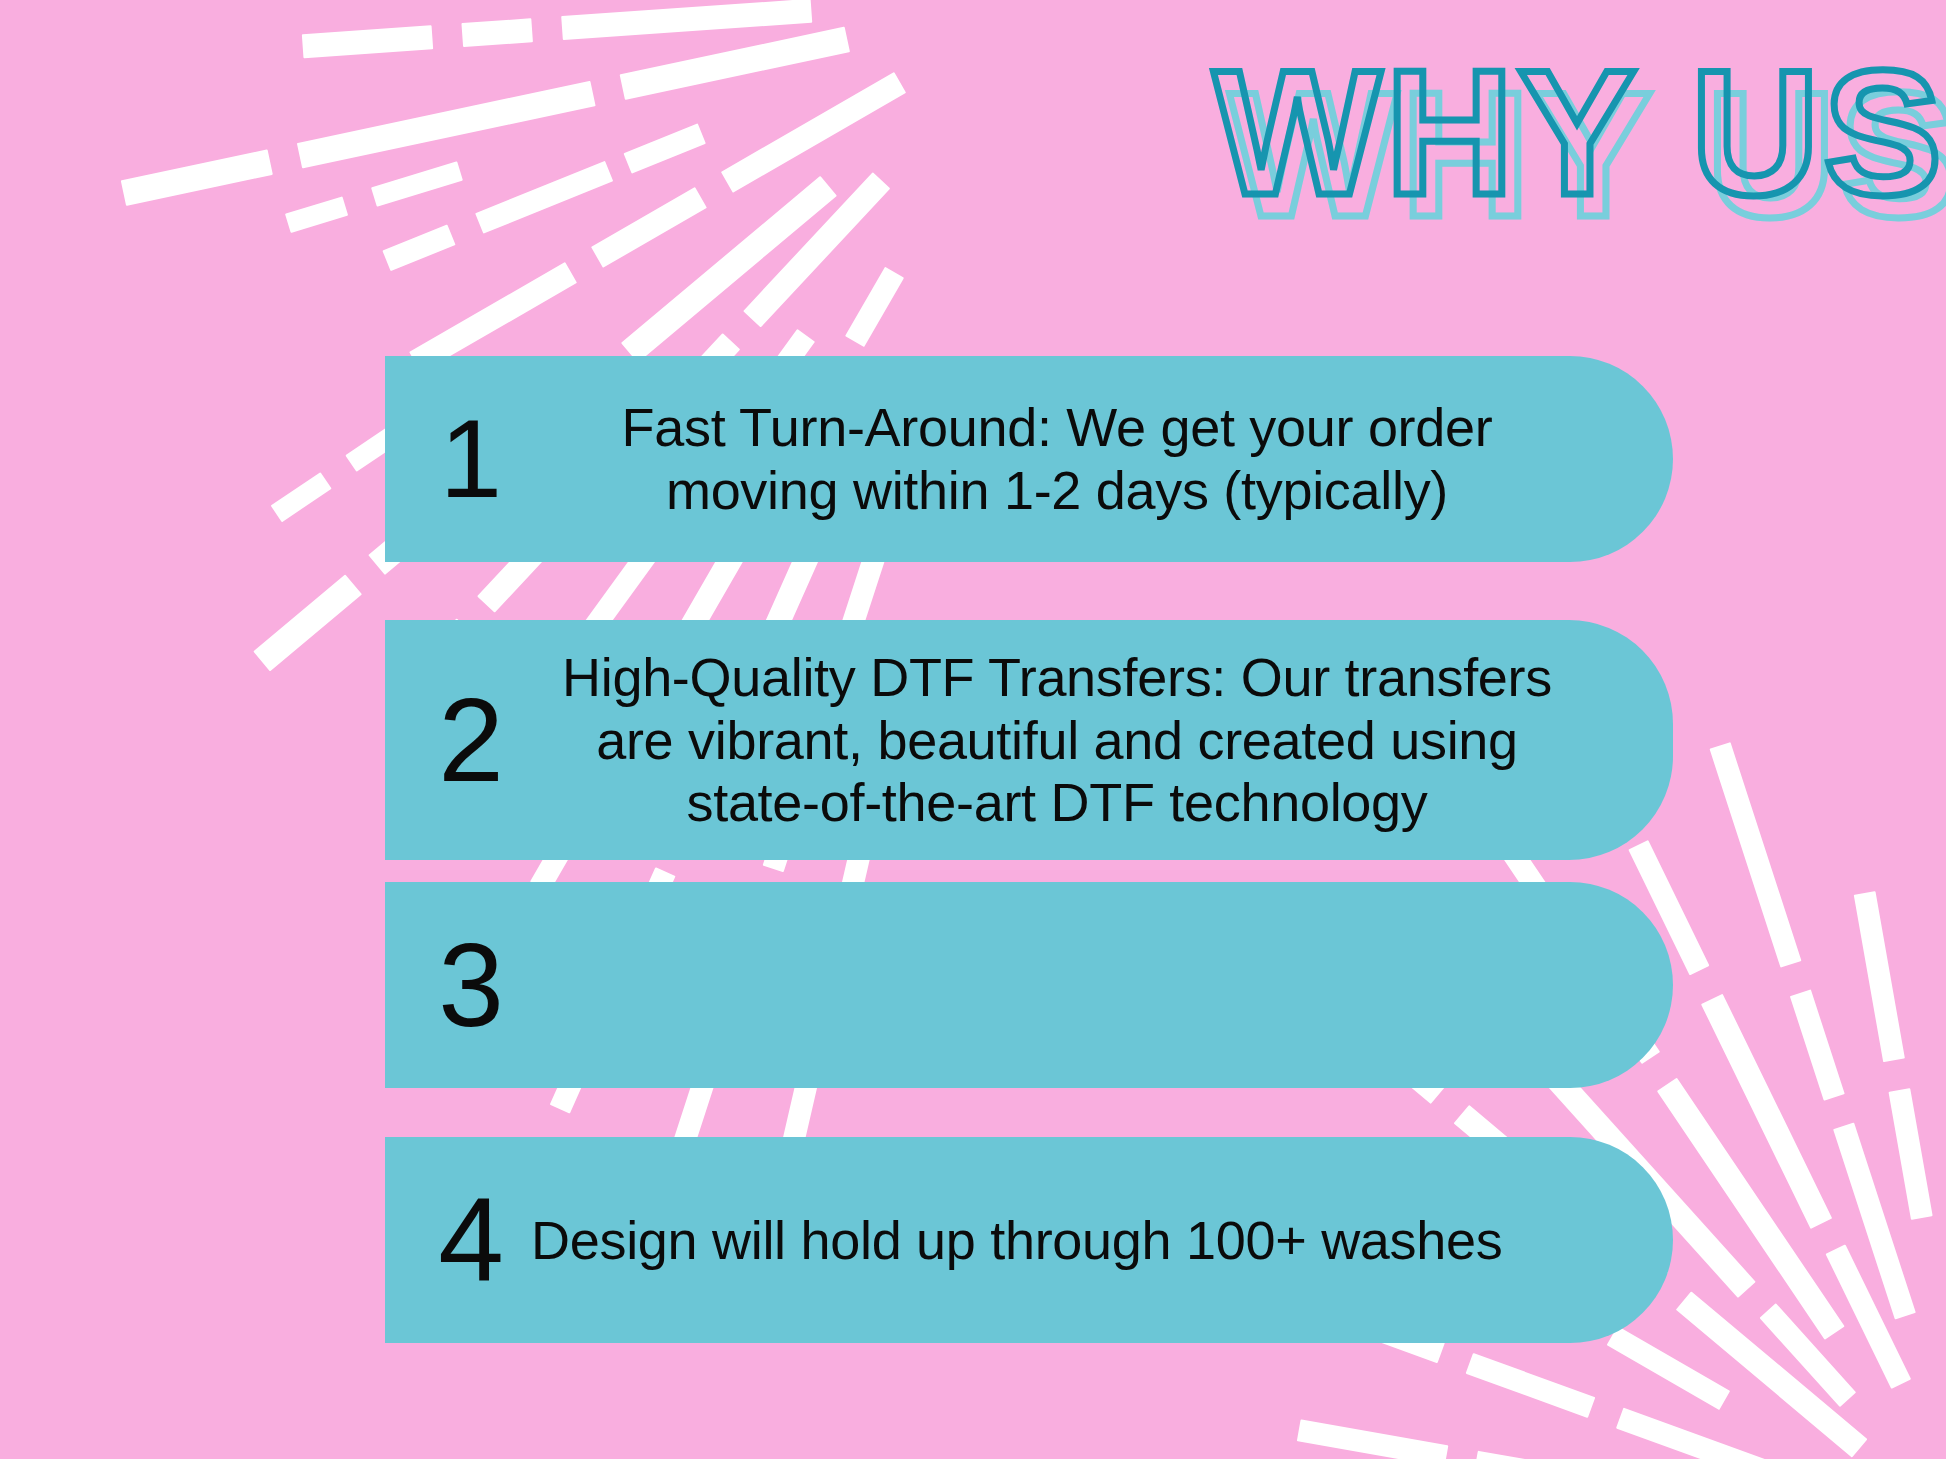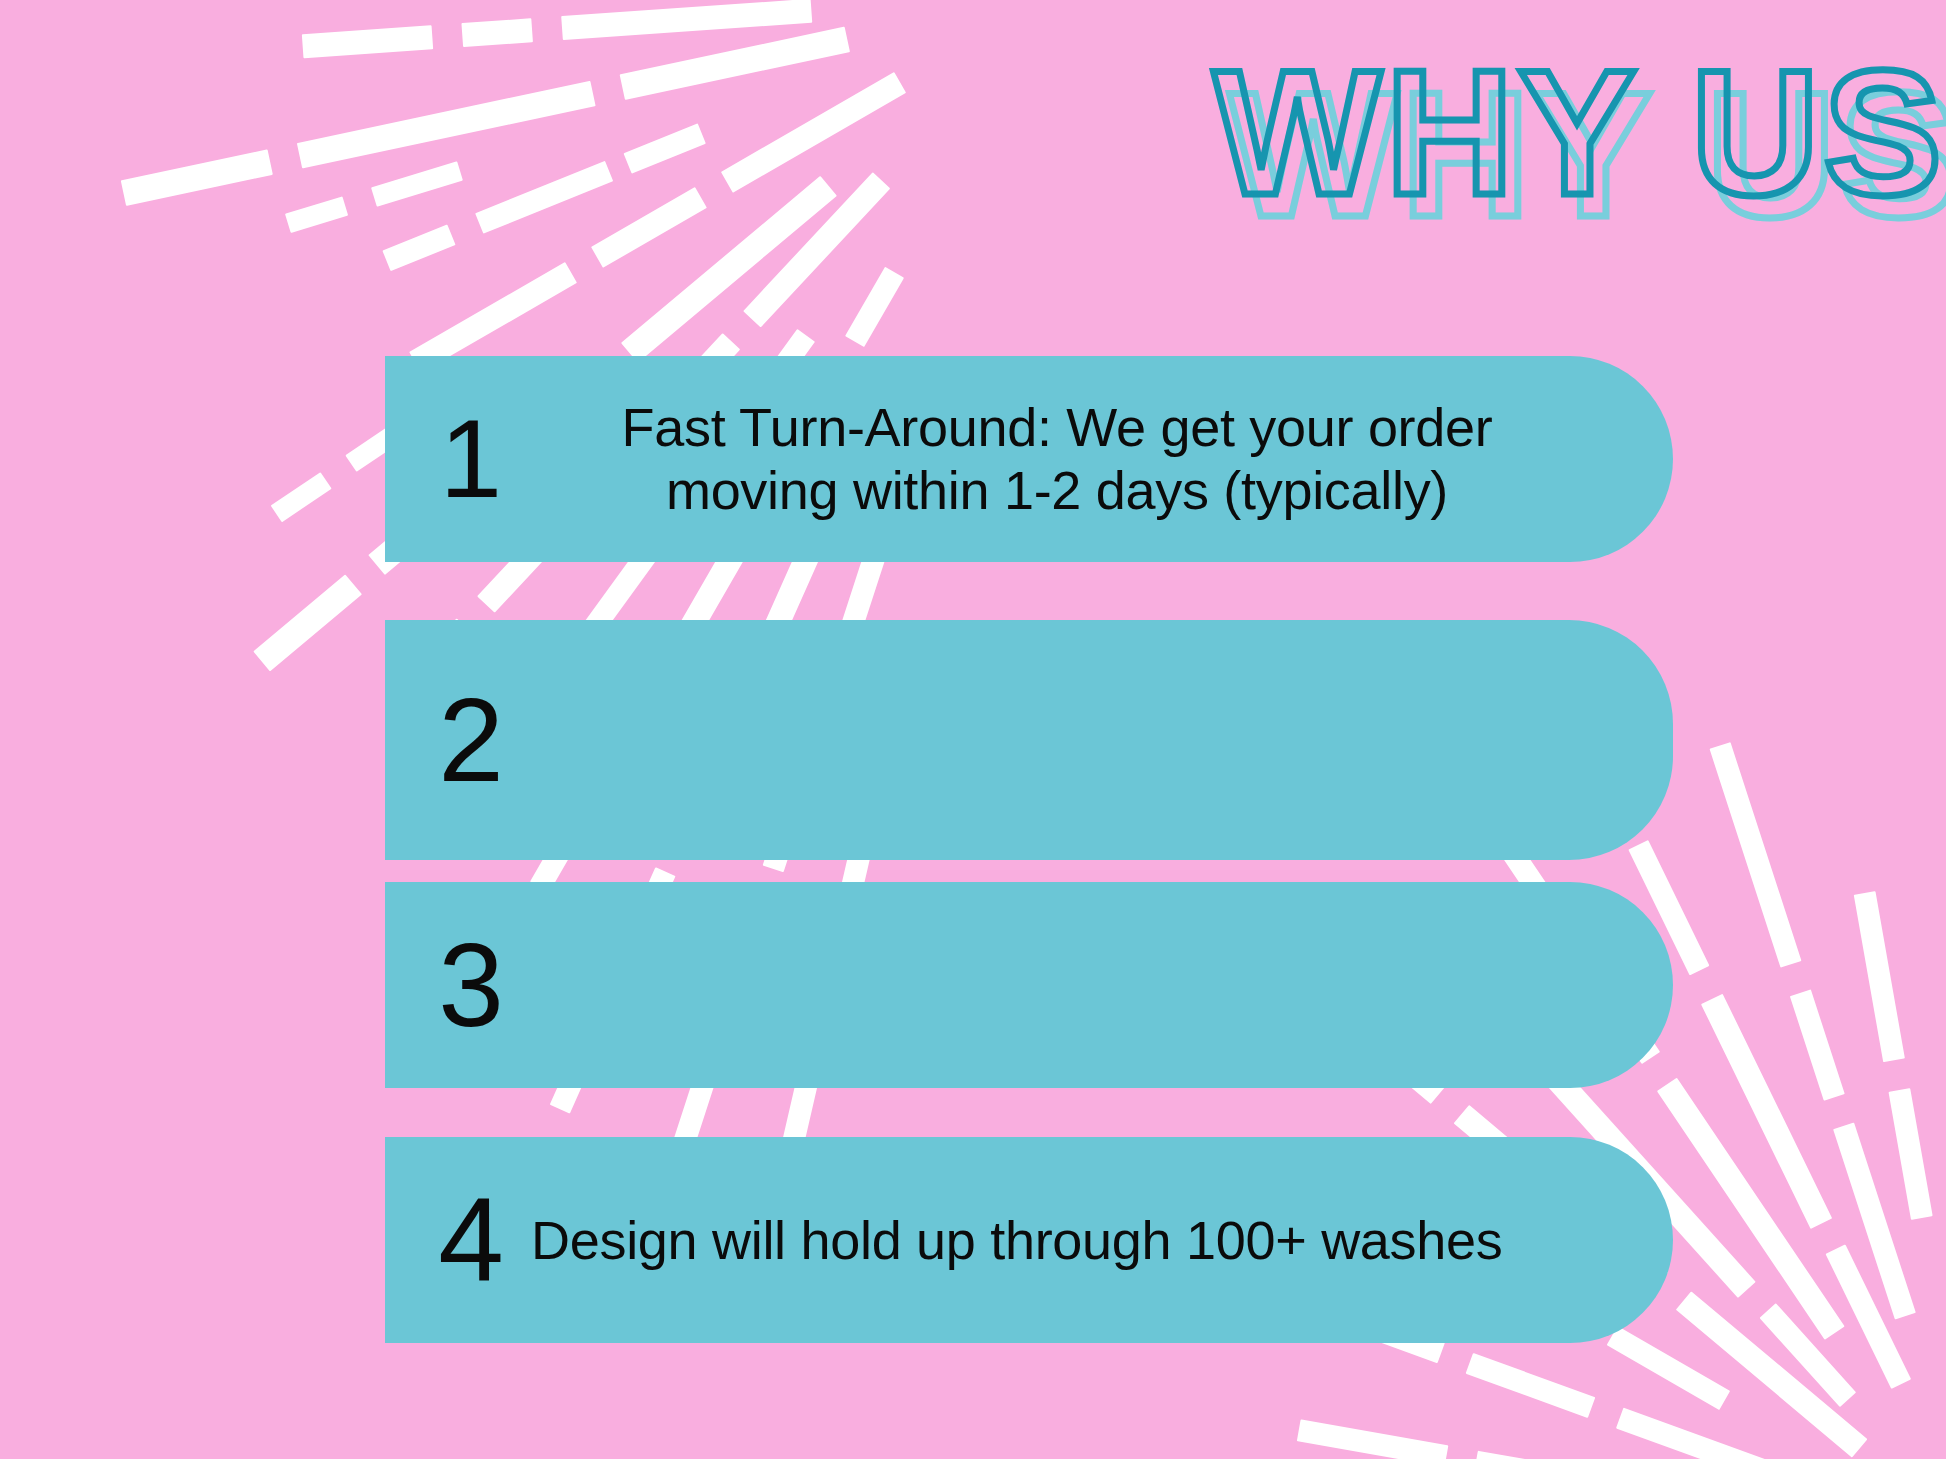--- a/index.html
+++ b/index.html
@@ -175,20 +175,21 @@
     <div class="title-layer" id="title-main">WHY US</div>
   </div>
 
   <div class="card" id="card-1">
     <div class="card-num">1</div>
     <div class="card-text">Fast Turn-Around: We get your order moving within 1-2 days (typically)</div>
   </div>
 
   <div class="card" id="card-2">
     <div class="card-num">2</div>
+    <div class="card-text">High-Quality DTF Transfers: Our transfers are vibrant, beautiful and created using state-of-the-art DTF technology</div>
   </div>
 
   <div class="card" id="card-3">
     <div class="card-num">3</div>
   </div>
 
   <div class="card" id="card-4">
     <div class="card-num">4</div>
     <div class="card-text">Design will hold up through 100+ washes</div>
   </div>

